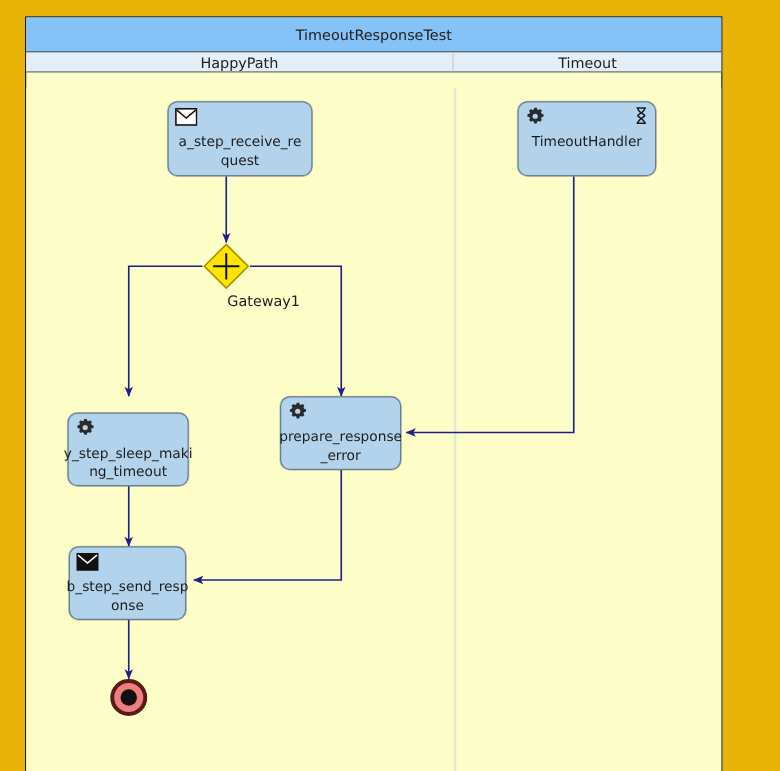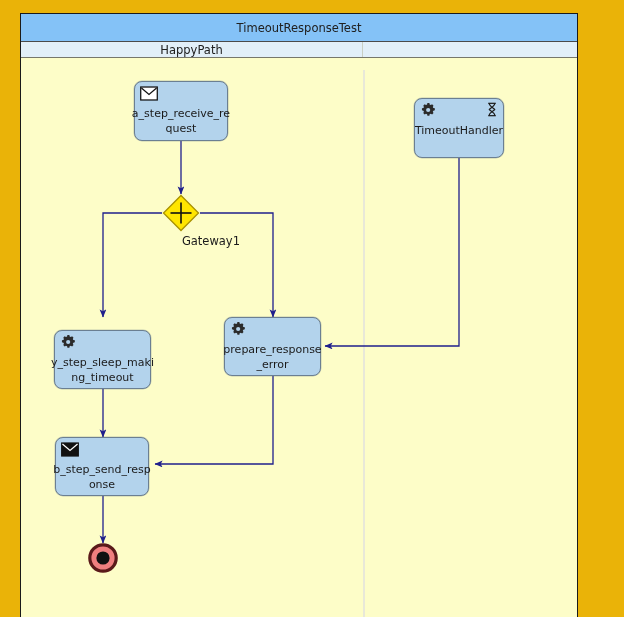--- a/index.html
+++ b/index.html
@@ -159,20 +159,21 @@
 <body>
 
 <div id="canvas">
 
   <div class="pool">
 
     <div class="pool-header">TimeoutResponseTest</div>
 
     <div class="lane-header-row">
       <div class="lane-header happy">HappyPath</div>
+      <div class="lane-header timeout">Timeout</div>
     </div>
 
     <div class="lane-body">
       <div class="lane-divider"></div>
     </div>
   </div>
 
   <svg id="edges" viewBox="0 0 624 617">
     <defs>
       <marker id="arrow" markerWidth="9" markerHeight="9" refX="7.6" refY="3.4" orient="auto" markerUnits="userSpaceOnUse">
@@ -190,30 +191,30 @@
       <path d="M103,376 L103,437"></path>
 
       <path d="M273,376 L273,464 L155,464"></path>
 
       <path d="M459,141 L459,346 L325,346"></path>
 
       <path d="M103,496 L103,543"></path>
     </g>
   </svg>
 
-  <div class="node task" style="left:134px; top:81px; width:94px; height:60px;">
+  <div class="node task" style="left:134px; top:81px; width:116px; height:60px;">
     <svg class="marker" viewBox="0 0 20 16">
       <rect x="0.8" y="0.8" width="18.4" height="14.4" fill="#ffffff" stroke="#111111" stroke-width="1.4"></rect>
       <path d="M1.6,2 L10,9 L18.4,2" fill="none" stroke="#111111" stroke-width="1.4"></path>
     </svg>
     <div class="label">a_step_receive_re
 quest</div>
   </div>
 
-  <div class="node task" style="left:414px; top:98px; width:90px; height:60px;">
+  <div class="node task" style="left:414px; top:81px; width:111px; height:60px;">
     <svg class="marker" viewBox="0 0 20 18">
       <g fill="#2b2b2b">
         <path d="M9.2,1.2 l2.6,0 l0.35,1.9 l1.5,0.75 l1.7,-0.95 l1.85,1.85 l-0.95,1.7 l0.75,1.5 l1.9,0.35 l0,2.6 l-1.9,0.35 l-0.75,1.5 l0.95,1.7 l-1.85,1.85 l-1.7,-0.95 l-1.5,0.75 l-0.35,1.9 l-2.6,0 l-0.35,-1.9 l-1.5,-0.75 l-1.7,0.95 l-1.85,-1.85 l0.95,-1.7 l-0.75,-1.5 l-1.9,-0.35 l0,-2.6 l1.9,-0.35 l0.75,-1.5 l-0.95,-1.7 l1.85,-1.85 l1.7,0.95 l1.5,-0.75 Z" transform="translate(-0.4,-1.2) scale(0.92)"></path>
       </g>
       <circle cx="9" cy="8.4" r="2.5" fill="#b3d3ec"></circle>
     </svg>
     <svg class="marker-tr" viewBox="0 0 12 16">
       <g stroke="#1b1b1b" stroke-width="1.3" fill="none">
         <line x1="2" y1="1.4" x2="10" y2="1.4"></line>
         <line x1="2" y1="14.6" x2="10" y2="14.6"></line>

